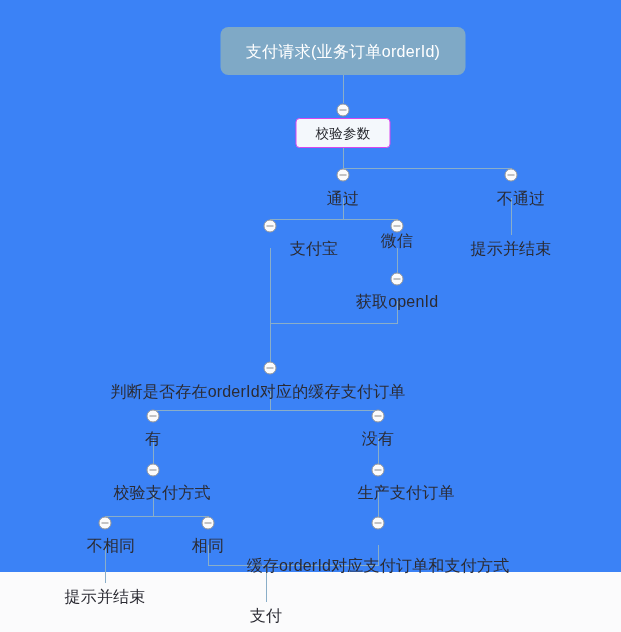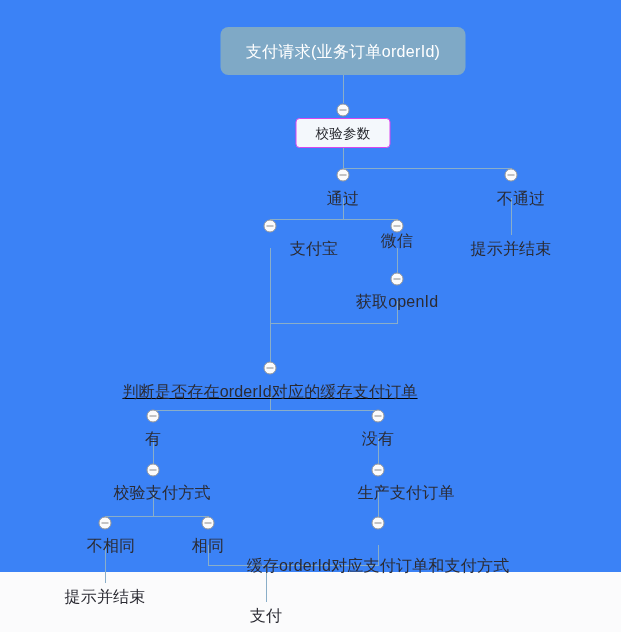--- a/index.html
+++ b/index.html
@@ -138,21 +138,21 @@
       </div>
       <div class="node" style="left: 270px; top: 240px; margin-left: 44px;">
         <span class="node-label">支付宝</span>
       </div>
       <div class="node" style="left: 397px; top: 232px;">
         <span class="node-label">微信</span>
       </div>
       <div class="node" style="left: 397px; top: 293px;">
         <span class="node-label">获取openId</span>
       </div>
-      <div class="node" style="left: 270px; top: 383px; text-decoration: underline;">
+      <div class="node" style="left: 258px; top: 383px;">
         <span class="node-label">判断是否存在orderId对应的缓存支付订单</span>
       </div>
       <div class="node" style="left: 153px; top: 430px;">
         <span class="node-label">有</span>
       </div>
       <div class="node" style="left: 378px; top: 430px;">
         <span class="node-label">没有</span>
       </div>
       <div class="node" style="left: 162px; top: 484px;">
         <span class="node-label">校验支付方式</span>

